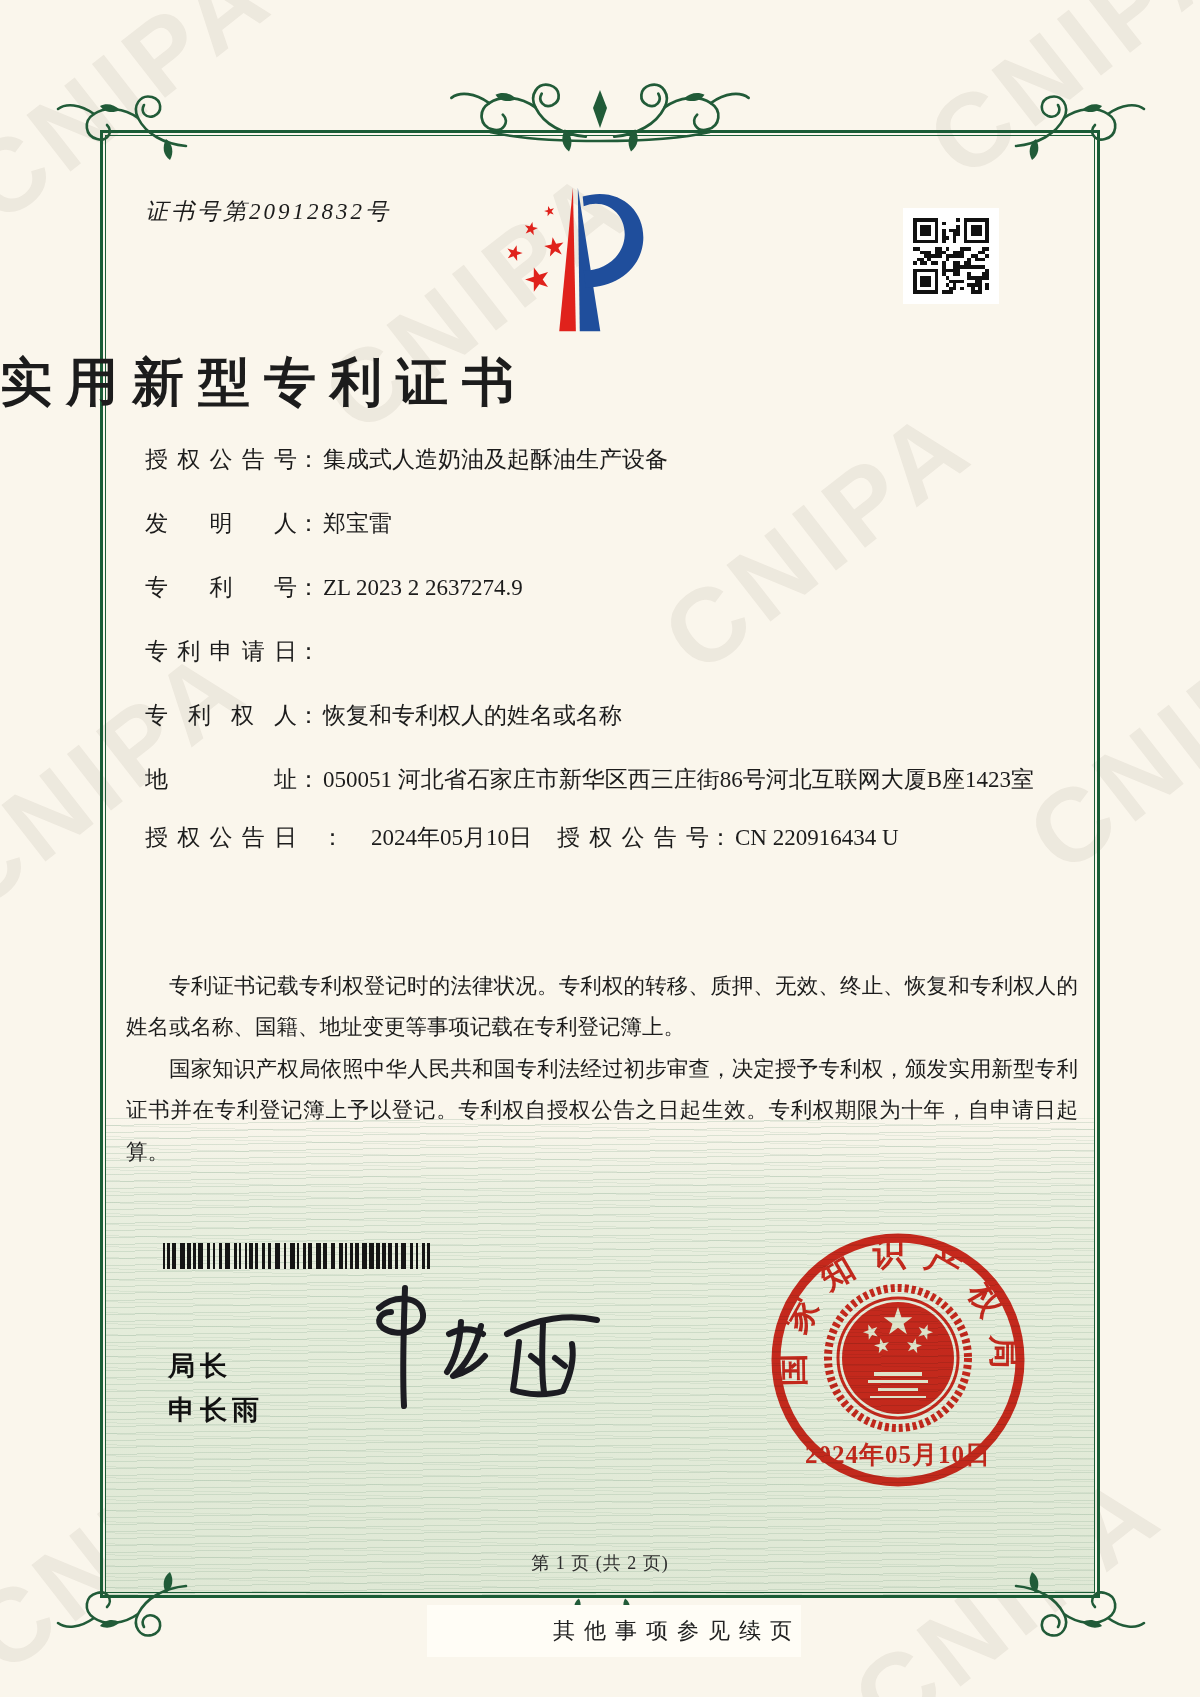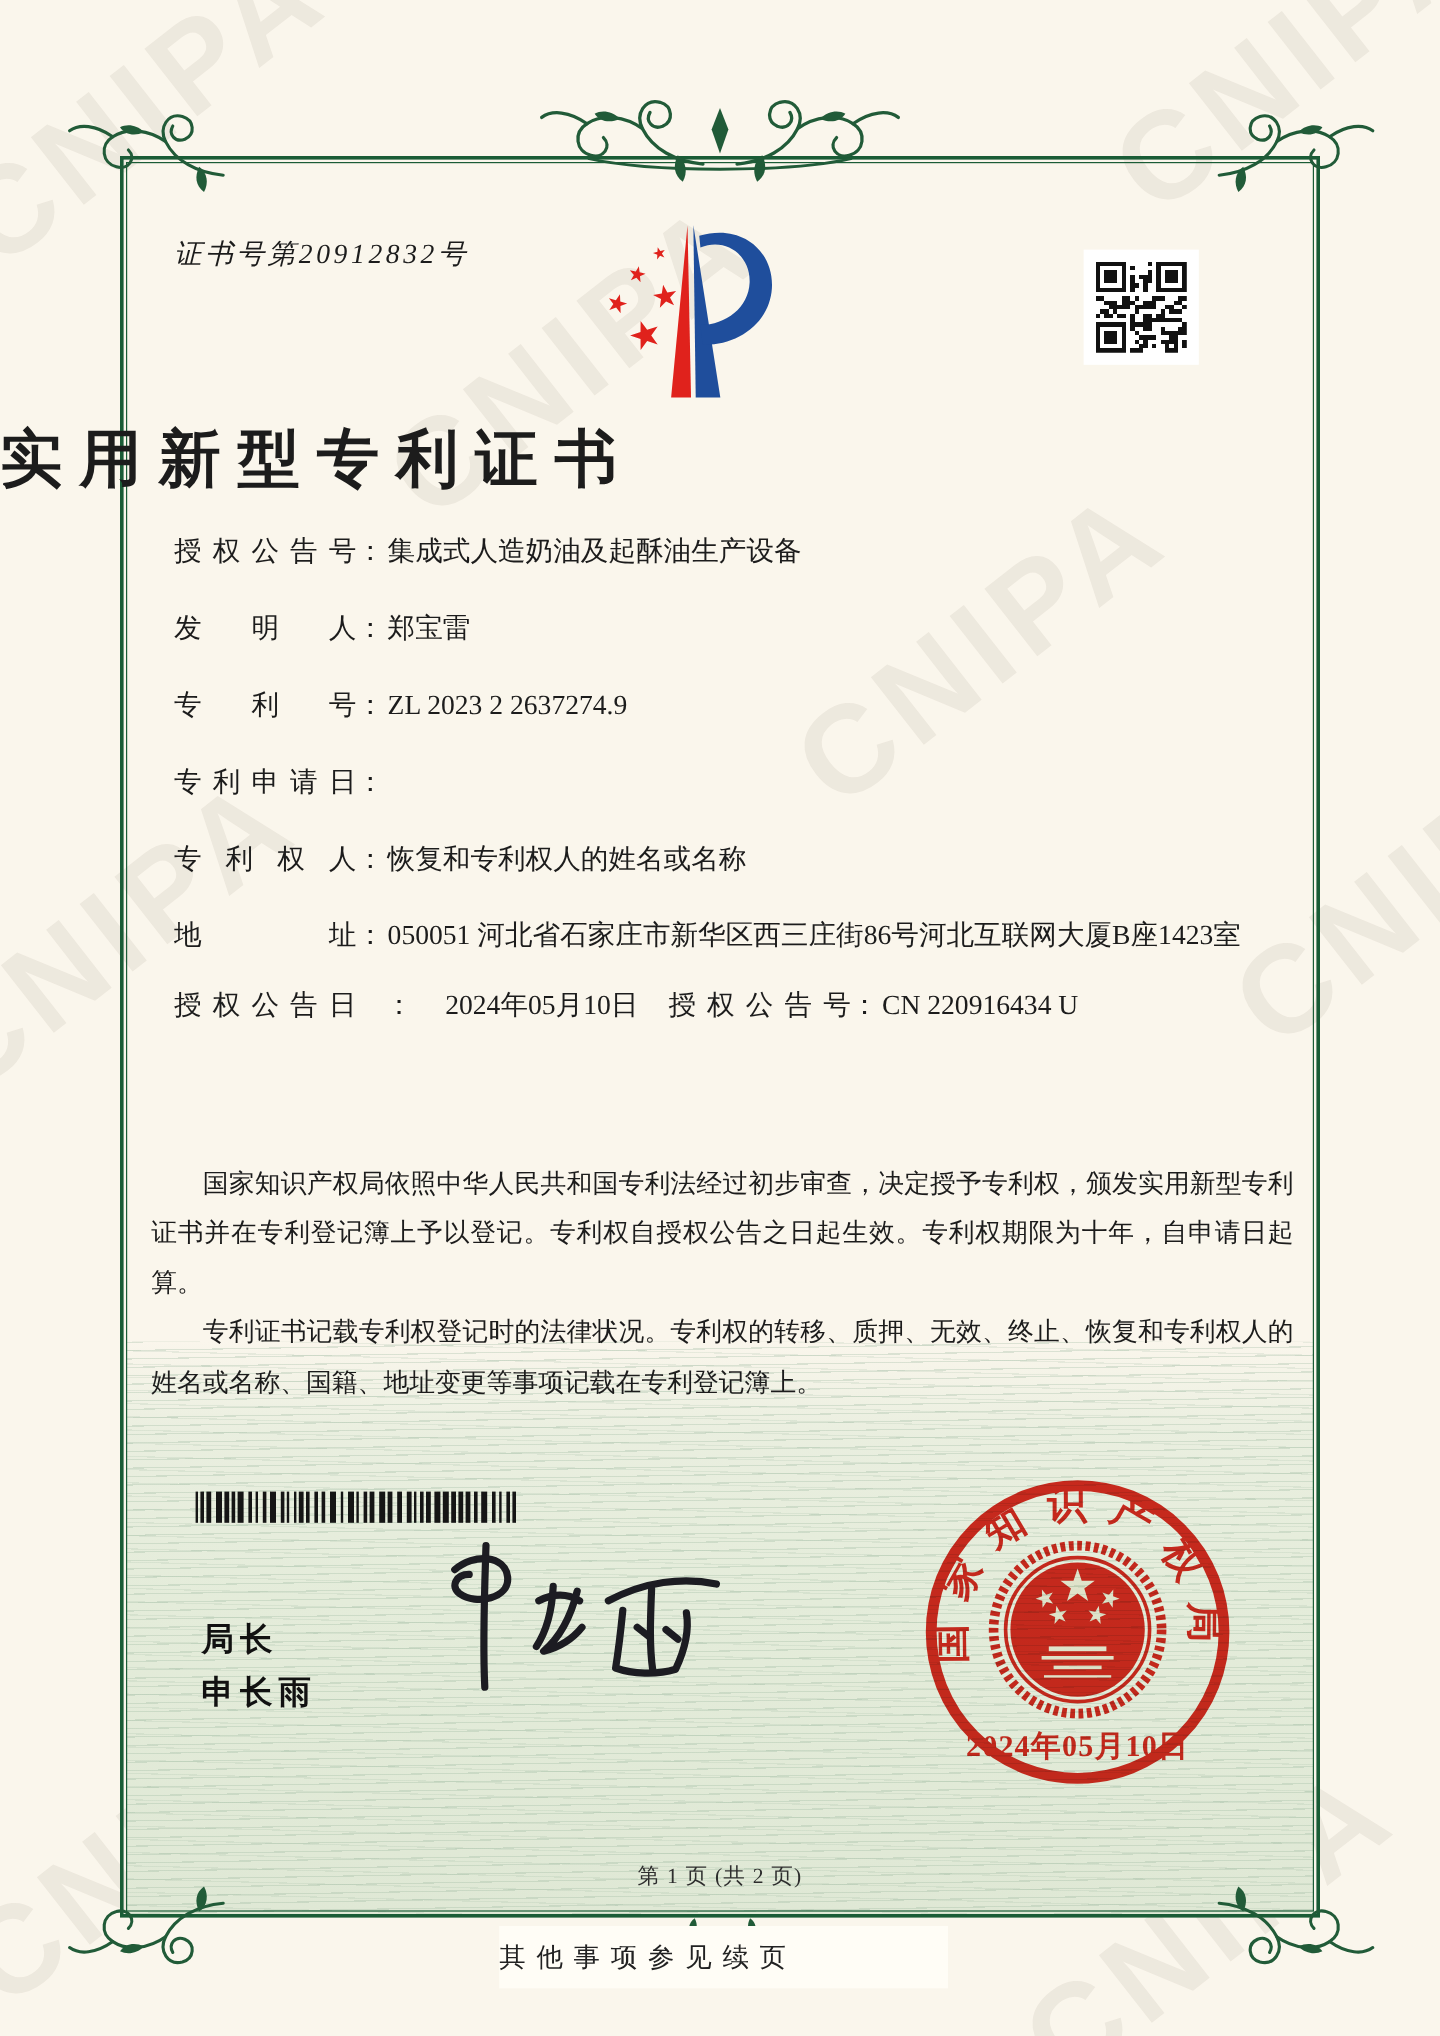--- a/index.html
+++ b/index.html
@@ -110,23 +110,23 @@
     position:absolute; left:758px; top:1220px; width:280px; height:280px;
     z-index:2; mix-blend-mode:multiply; opacity:.95;
   }
   
   .page-indicator{
     position:absolute; left:0; top:1551px; width:100%;
     text-align:center; font-size:18px; color:#2e2e2e; z-index:2;
     letter-spacing:1px;
   }
   .note-box{
-    position:absolute; left:416px; top:1605px; width:374px; height:52px;
+    position:absolute; left:427px; top:1605px; width:374px; height:52px;
     background:#fffdf6; z-index:3;
-    display:flex; align-items:center; justify-content:flex-start;
+    display:flex; align-items:center; justify-content:flex-end;
   }
   .note-box span{font-size:22px; letter-spacing:9px; color:#222;}
 </style>
 </head>
 <body>
 
 <div class="page">
 
   <svg width="0" height="0" style="position:absolute">
     <defs>
@@ -459,22 +459,22 @@
       </span>
       <span class="grant-pair">
         <span class="flabel">授权公告号</span>
         <span class="fcolon">：</span>
         <span>CN 220916434 U</span>
       </span>
     </div>
   </div>
 
   <div class="paras">
+    <p>专利证书记载专利权登记时的法律状况。专利权的转移、质押、无效、终止、恢复和专利权人的姓名或名称、国籍、地址变更等事项记载在专利登记簿上。</p>
     <p>国家知识产权局依照中华人民共和国专利法经过初步审查，决定授予专利权，颁发实用新型专利证书并在专利登记簿上予以登记。专利权自授权公告之日起生效。专利权期限为十年，自申请日起算。</p>
-    <p>专利证书记载专利权登记时的法律状况。专利权的转移、质押、无效、终止、恢复和专利权人的姓名或名称、国籍、地址变更等事项记载在专利登记簿上。</p>
   </div>
 
   <div class="barcode" id="barcode">
       <div class="bar" style="width: 2px;"></div>
       <div class="gap" style="width: 2px;"></div>
       <div class="bar" style="width: 3px;"></div>
       <div class="gap" style="width: 2px;"></div>
       <div class="bar" style="width: 4px;"></div>
       <div class="gap" style="width: 4px;"></div>
       <div class="bar" style="width: 5px;"></div>

